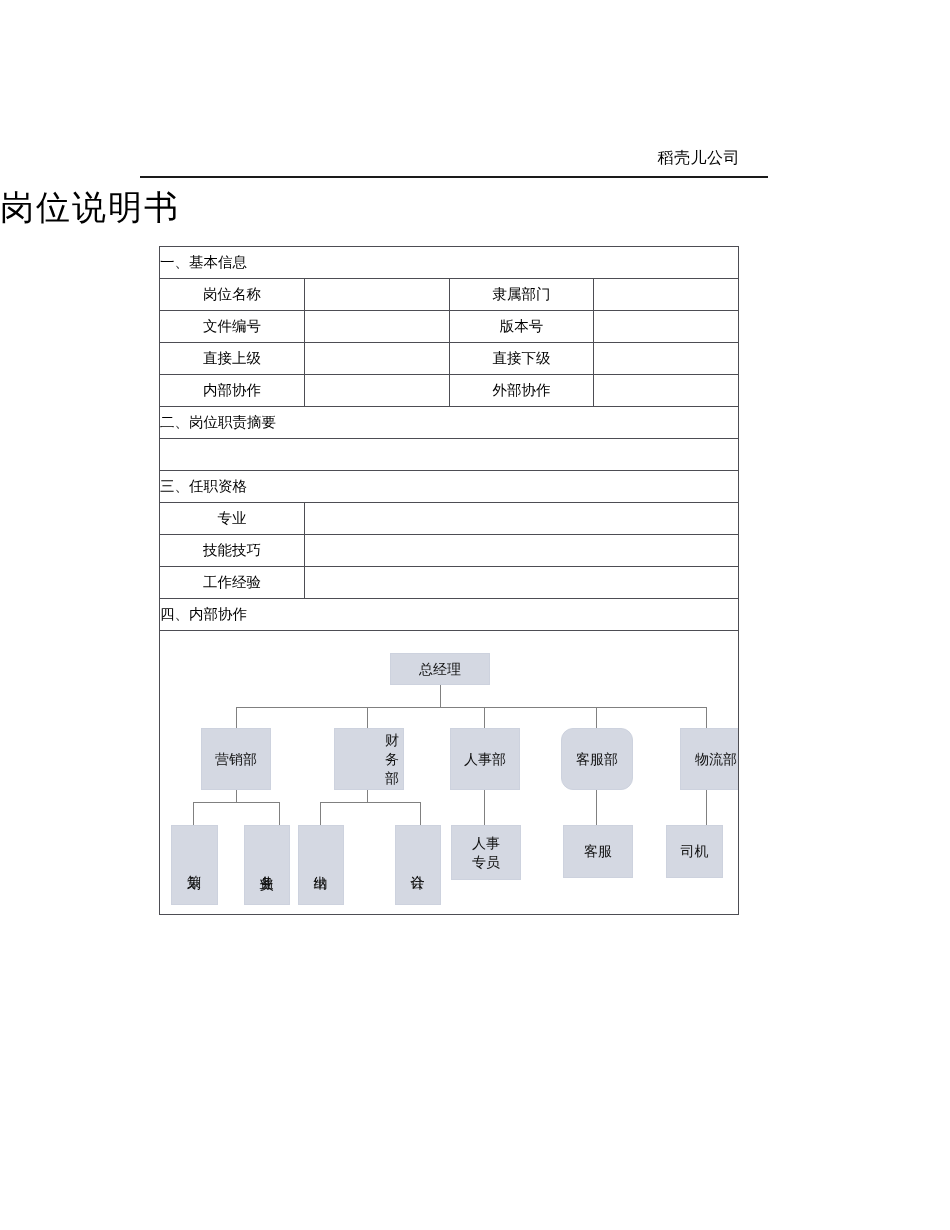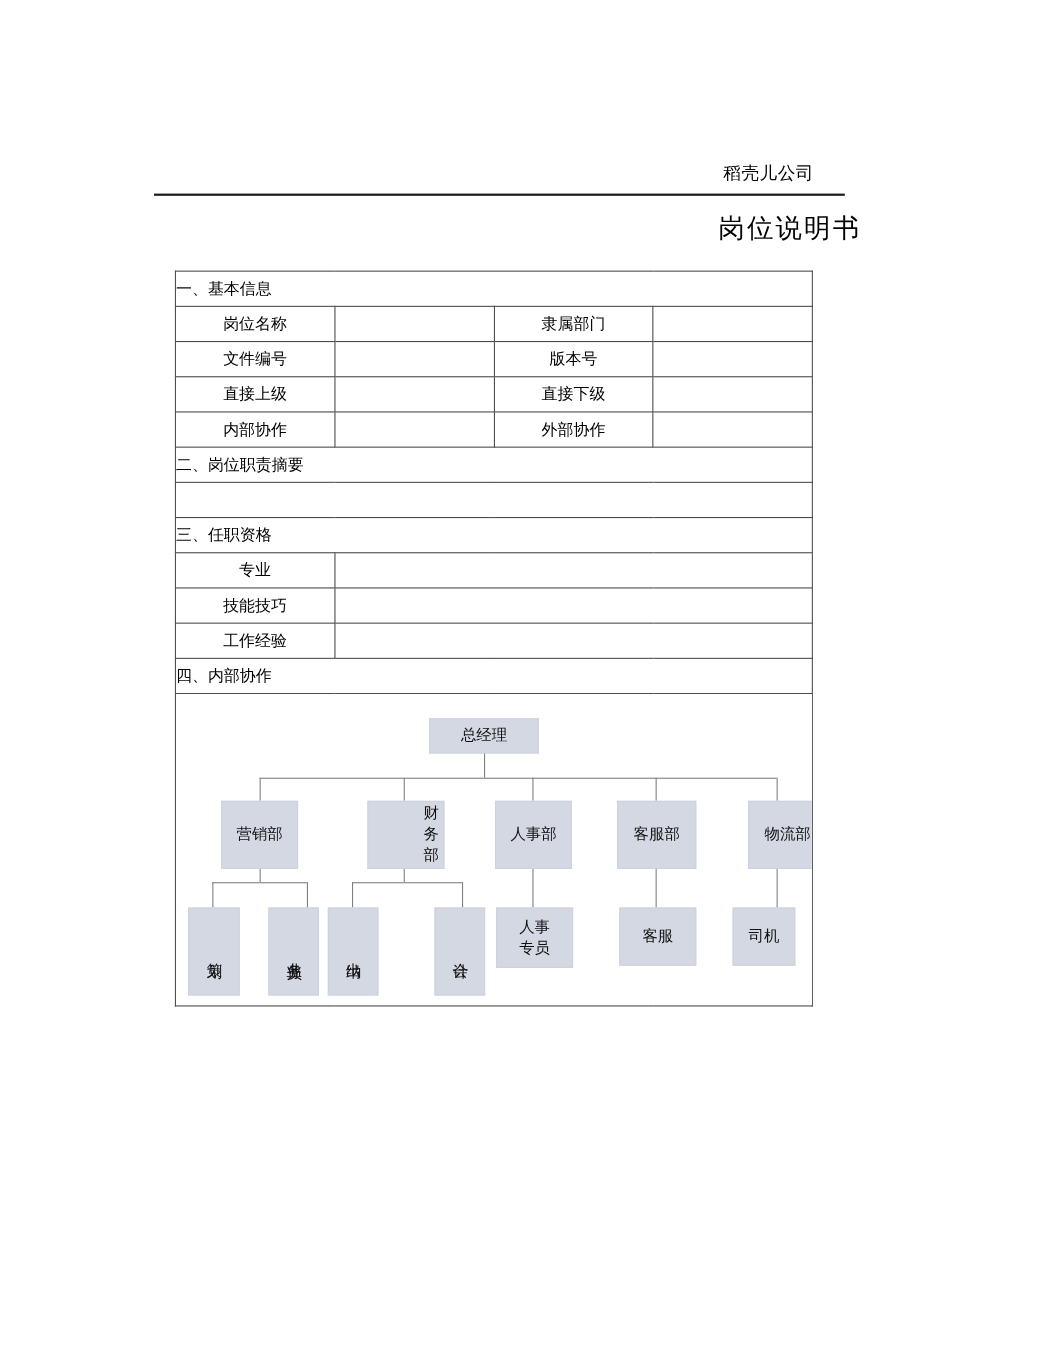--- a/index.html
+++ b/index.html
@@ -41,22 +41,22 @@
     width: 628px;
     height: 0;
     border-top: 2px solid #1a1a1a;
   }
 
   .doc-title {
     position: absolute;
     left: 0;
     top: 190px;
     width: 783px;
-    text-align: right;
-    font-size: 24px;
+    text-align: left;
+    font-size: 34px;
     line-height: 34px;
     letter-spacing: 2px;
   }
 
   
   .form-wrap {
     position: absolute;
     left: 159px;
     top: 246px;
     width: 580px;
@@ -241,21 +241,21 @@
 
             <div class="node" style="left:41px; top:97px; width:70px; height:62px;">
               <span>营销部</span>
             </div>
             <div class="node" style="left:174px; top:97px; width:70px; height:62px;padding-left:46px;">
               <span>财务部</span>
             </div>
             <div class="node" style="left:290px; top:97px; width:70px; height:62px;">
               <span>人事部</span>
             </div>
-            <div class="node" style="left:401px; top:97px; width:72px; height:62px;">
+            <div class="node" style="left:401px; top:97px; width:72px; height:62px;border-radius:12px;">
               <span>客服部</span>
             </div>
             <div class="node" style="left:520px; top:97px; width:72px; height:62px;">
               <span>物流部</span>
             </div>
 
             <div class="conn v" style="left:76px; top:159px; height:12px;"></div>
             <div class="conn h" style="left:33px; top:171px; width:86px;"></div>
             <div class="conn v" style="left:33px; top:171px; height:23px;"></div>
             <div class="conn v" style="left:119px; top:171px; height:23px;"></div>

